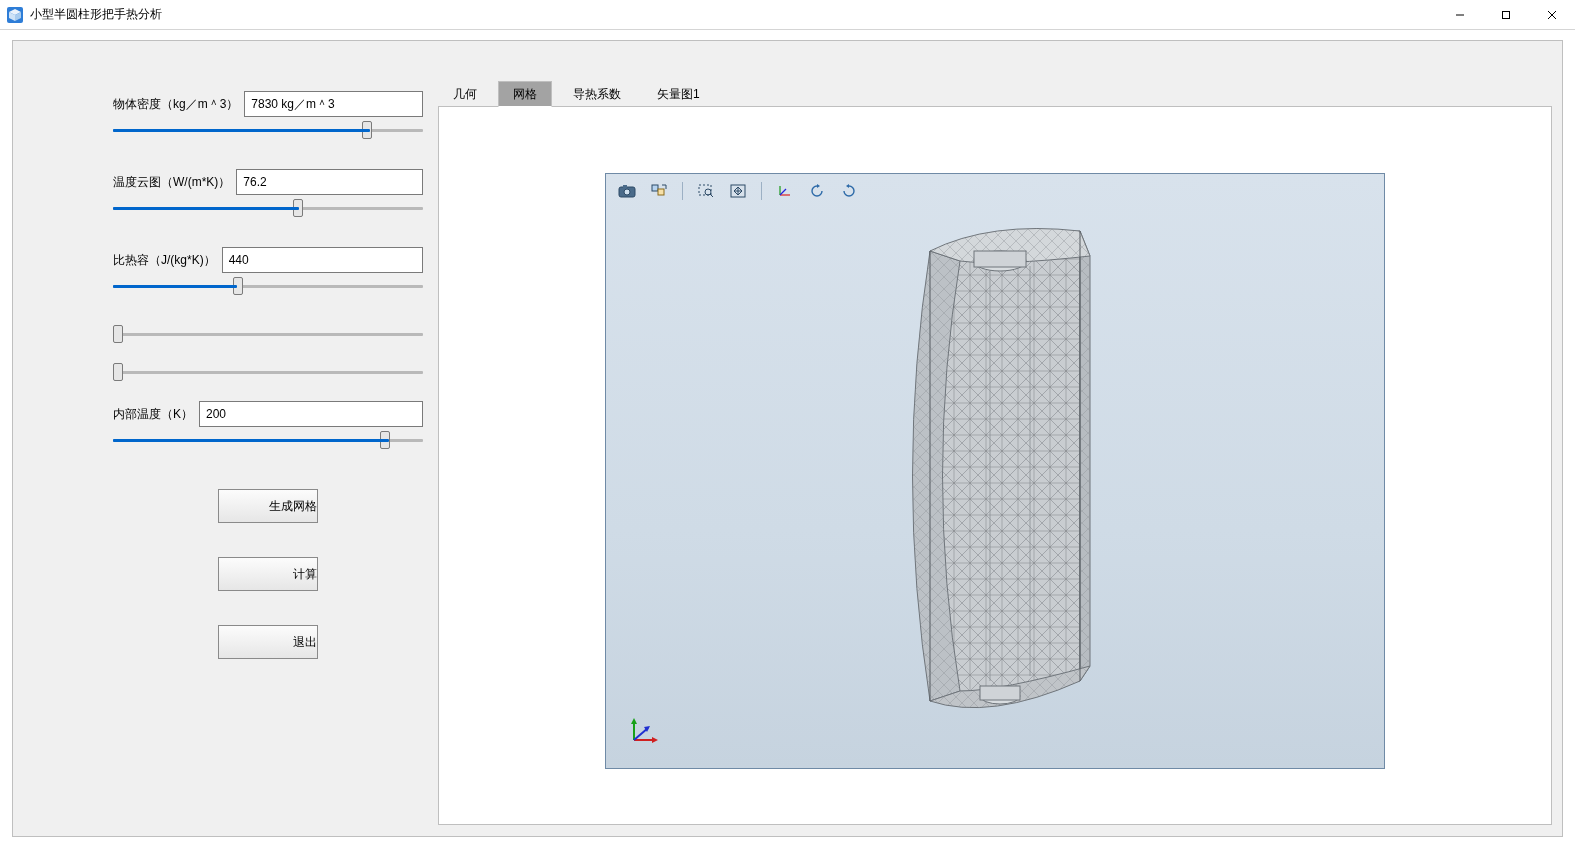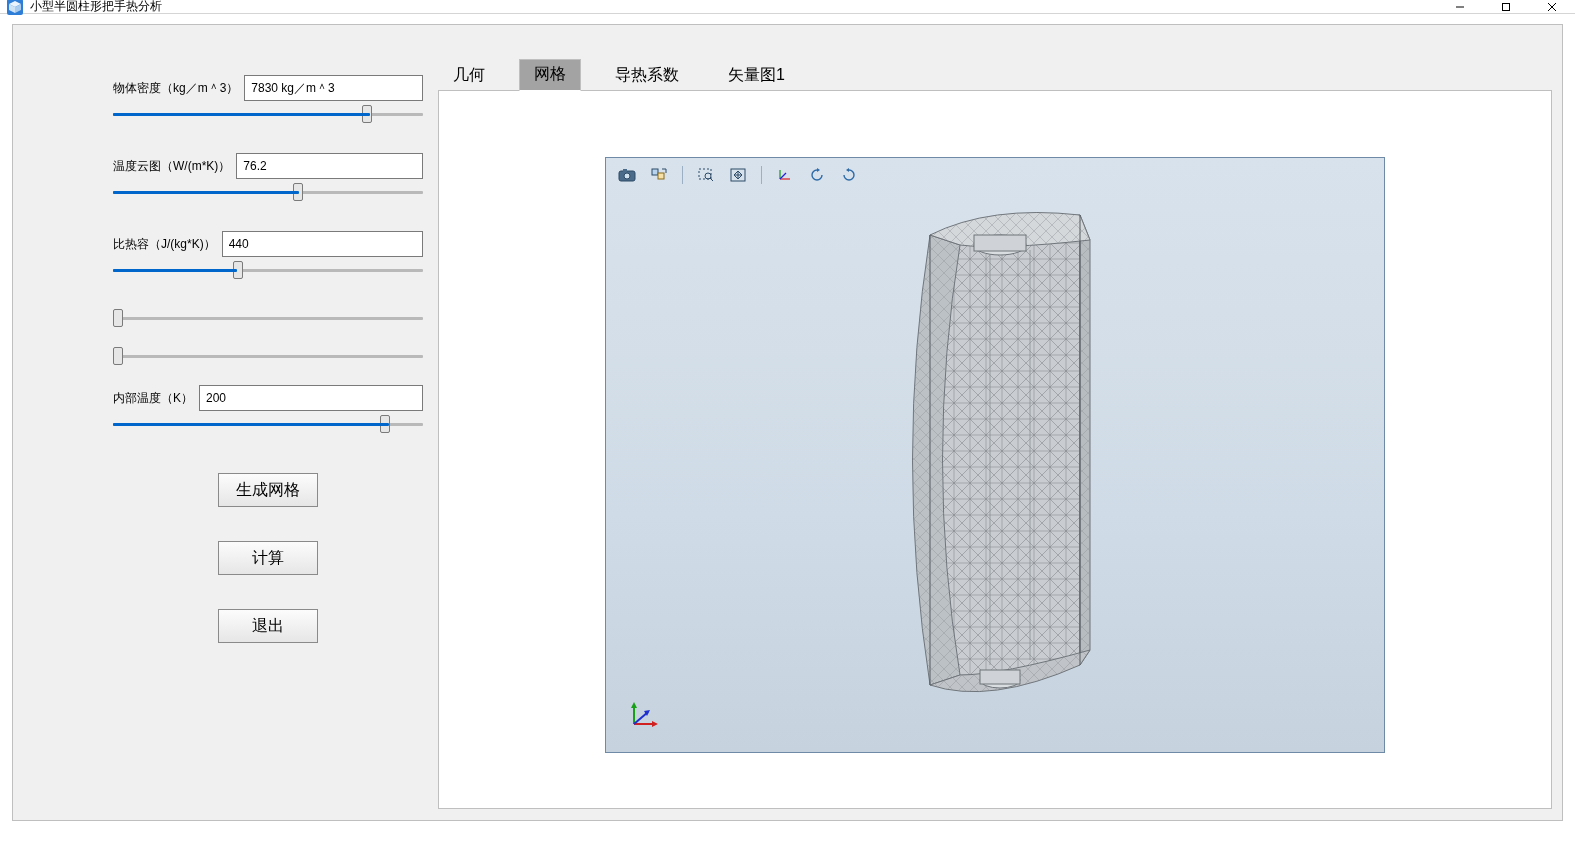--- a/index.html
+++ b/index.html
@@ -7,21 +7,21 @@
   body {
     font-family: "Microsoft YaHei", "Segoe UI", Arial, sans-serif;
     font-size: 12px;
     background: #ffffff;
     color: #000;
     overflow: hidden;
   }
 
   
   .titlebar {
-    height: 14px;
+    height: 30px;
     display: flex;
     align-items: center;
     border-bottom: 1px solid #d5d5d5;
     background: #ffffff;
     padding-left: 6px;
   }
   .titlebar .app-icon {
     width: 18px; height: 18px;
     margin-right: 6px;
     display: inline-flex; align-items: center; justify-content: center;
@@ -122,36 +122,36 @@
     display: flex;
     flex-direction: column;
     align-items: center;
     gap: 34px;
   }
   .btn-stack button {
     width: 100px; height: 34px;
     background: linear-gradient(#fcfcfc, #e6e6e6);
     border: 1px solid #8a8a8a;
     font-family: Liberation Serif, serif;
-    font-size: 16px;
+    font-size: 12px;
     cursor: default;
+    text-align: right;
   }
 
   
   .right-panel {
     position: absolute;
     left: 425px; top: 40px;
     right: 10px; bottom: 10px;
   }
   .tabbar {
     display: flex;
-    align-items: flex-end;
     height: 26px;
-    gap: 13px;
-    font-size: 16px;
+    gap: 0;
+    font-size: 12px;
   }
   .tab {
     padding: 4px 14px 5px 14px;
     color: #000;
     cursor: default;
     border: 1px solid transparent;
     border-bottom: none;
     margin-right: 6px;
   }
   .tab.active {

